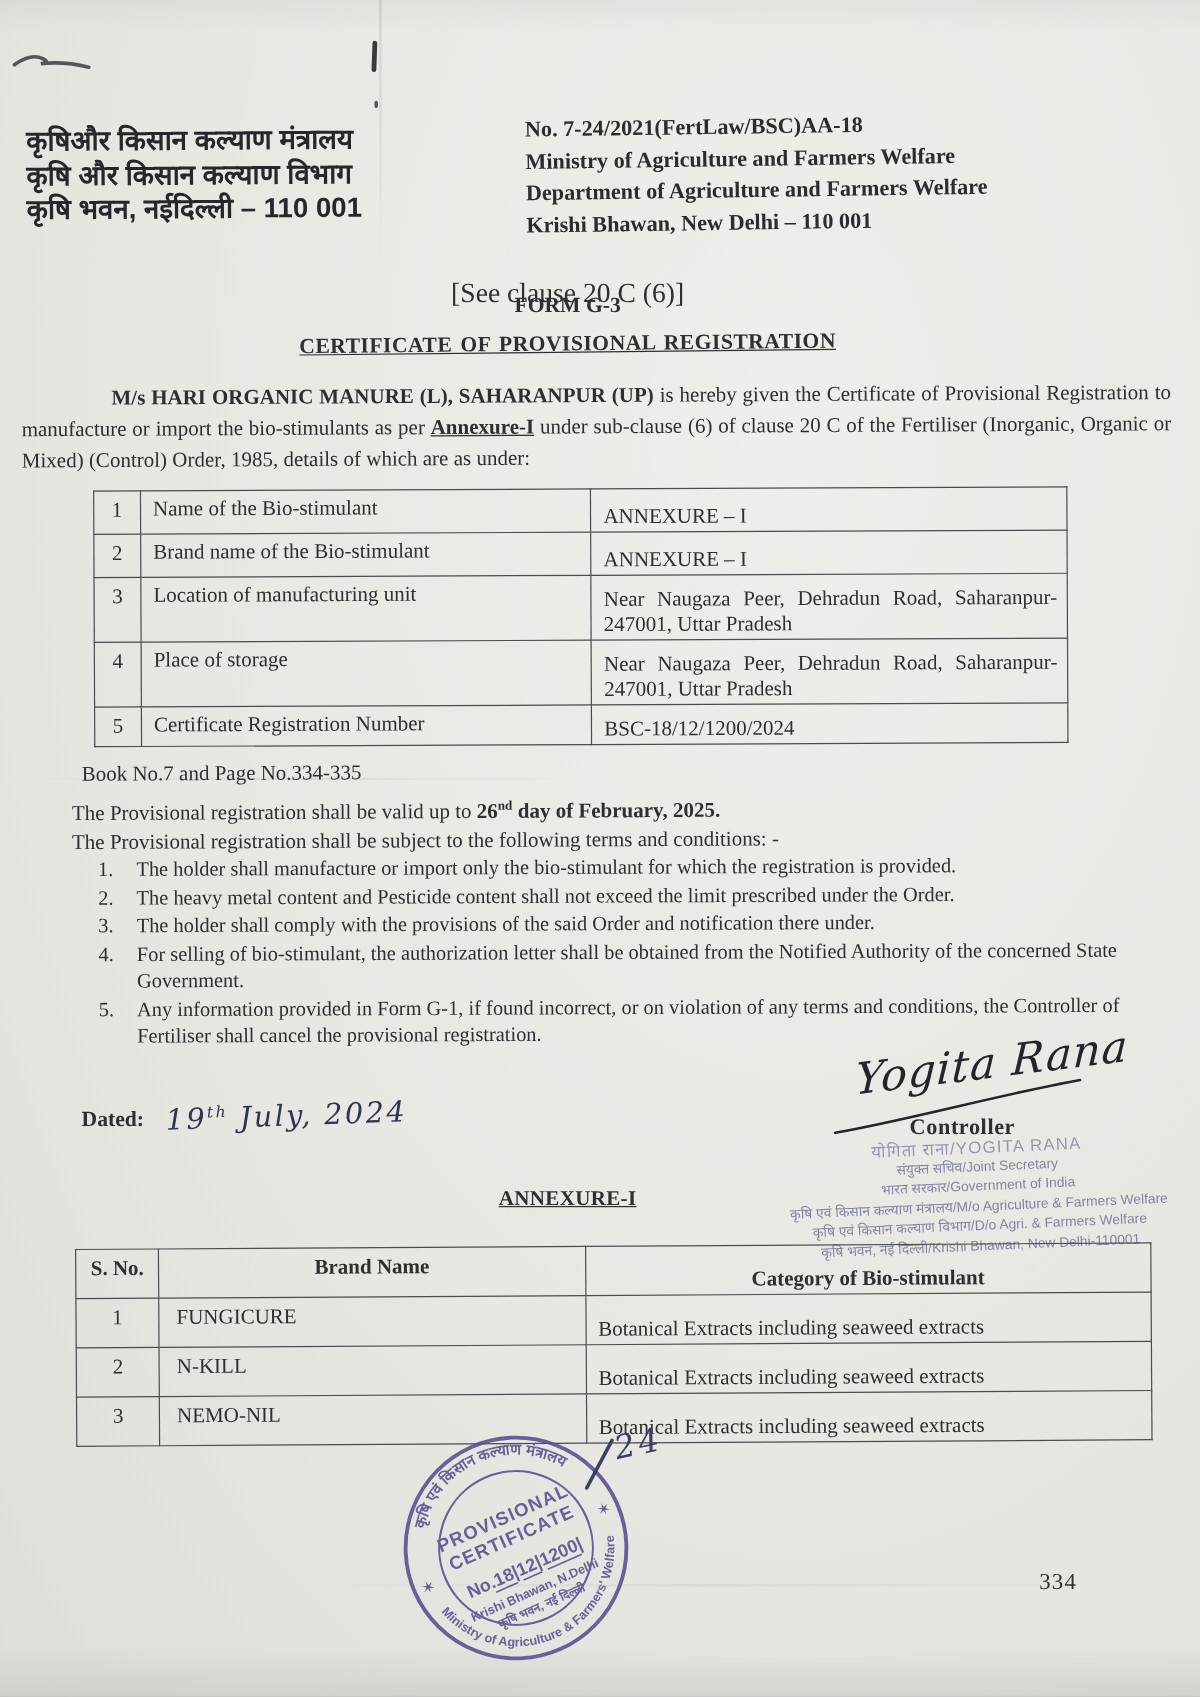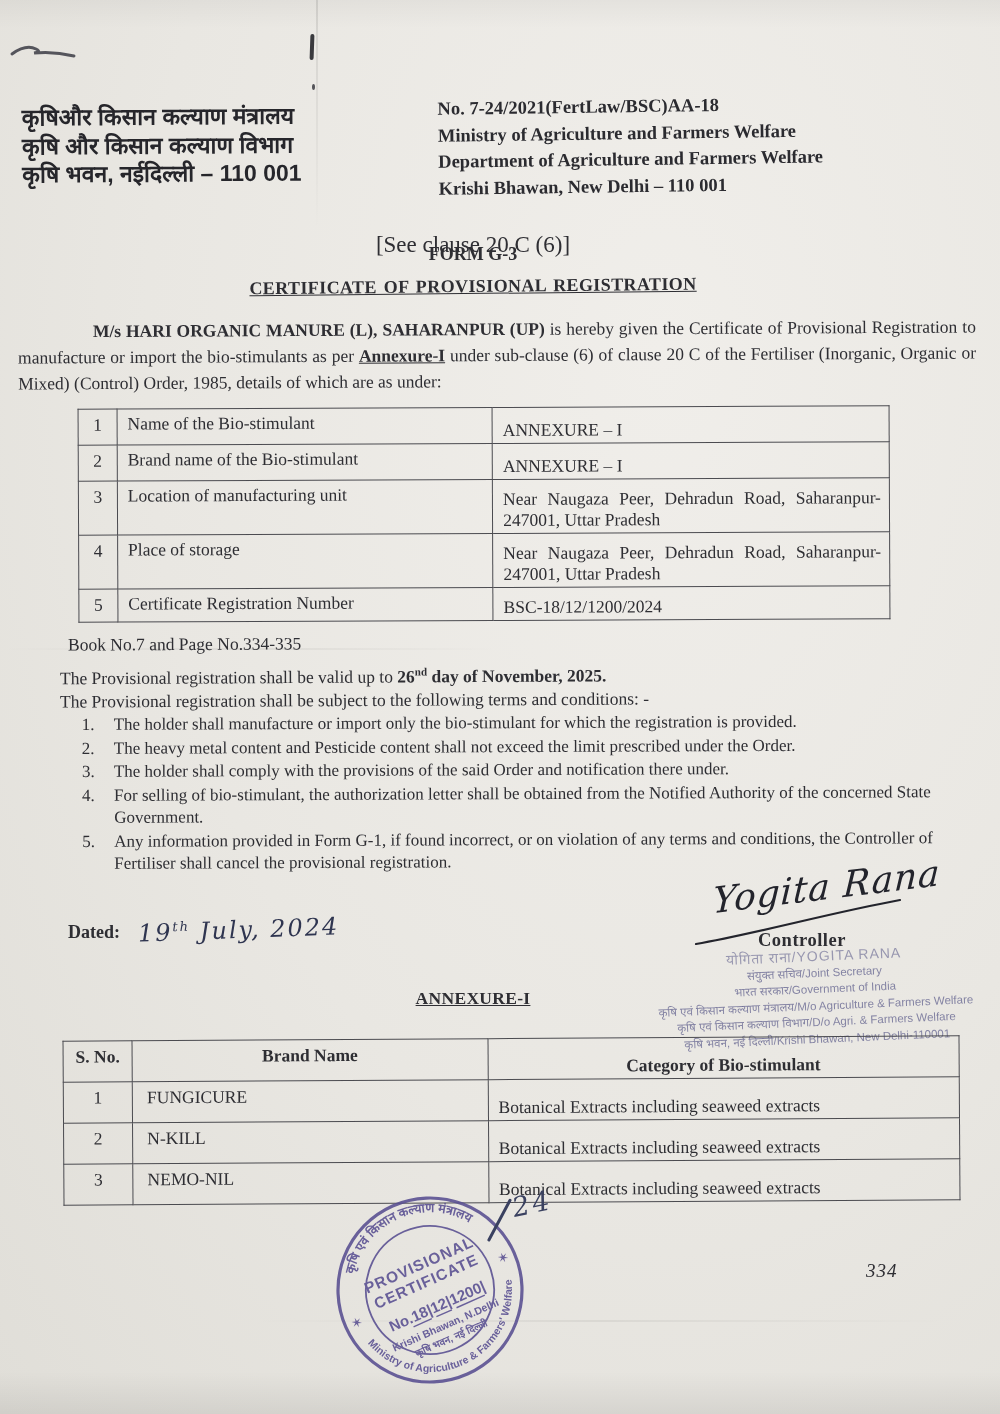--- a/index.html
+++ b/index.html
@@ -54,21 +54,21 @@
   .annexure-table td,.annexure-table th{border:1.3px solid #4b4b50;font-size:17.5px;vertical-align:top;}
   .annexure-table th{font-weight:bold;}
   .annexure-table .c-sno{width:68px;text-align:center;padding-top:5px;margin-top:34px;}
   .annexure-table .c-brand{width:350px;text-align:center;padding-top:5px;}
   .annexure-table td.c-brand{text-align:left;padding-left:14px;}
   .annexure-table .c-cat{width:477px;text-align:center;padding-top:17px;padding-bottom:2px;}
   .annexure-table td.c-cat{text-align:left;padding-left:10px;}
   .round-stamp{left:292px;top:1152px;width:276px;height:276px;transform:rotate(-24deg);opacity:0.88;}
   .hand-24{left:512px;top:1188px;font-size:27px;color:#3a4160;transform:rotate(-12deg);letter-spacing:3px;}
   .hand-24-slash{left:498px;top:1196px;width:2.5px;height:48px;background:#3a4160;transform:rotate(28deg);border-radius:2px;}
-  .page-number{left:866px;top:1260px;font-size:19px;letter-spacing:1px;font-style:italic;}
+  .page-number{left:866px;top:1308px;font-size:19px;letter-spacing:1px;}
   .scribble{left:8px;top:36px;}
   .fold-mark-bar{left:310px;top:34px;width:4px;height:26px;background:#3a3a3e;border-radius:2px;transform:rotate(2deg);}
   .fold-mark-dot{left:312px;top:84px;width:3px;height:6px;background:#55555a;border-radius:50%;}
 </style>
 </head>
 <body>
 
 <div id="paper">
 
   <div class="crease-v" style="left:316px;height:230px;"></div>
@@ -128,21 +128,21 @@
       <td class="sno">5</td>
       <td class="lbl">Certificate Registration Number</td>
       <td class="val" style="padding-top:9px;">BSC-18/12/1200/2024</td>
     </tr>
   </tbody>
     </table>
 
   <div class="abs book-line">Book No.7 and Page No.334-335</div>
 
   <div class="abs validity1">
-    <span>The Provisional registration shall be valid up to </span><b>26</b><span class="sup">nd</span><b> day of November, 2025.</b>
+    <span>The Provisional registration shall be valid up to </span><b>26</b><span class="sup">nd</span><b> day of February, 2025.</b>
   </div>
   <div class="abs validity2">The Provisional registration shall be subject to the following terms and conditions: -</div>
 
   <div class="abs terms">
     <div class="term">
       <span class="no">1.</span>
       <span class="tx">The holder shall manufacture or import only the bio-stimulant for which the registration is provided.</span>
     </div>
     <div class="term">
       <span class="no">2.</span>

